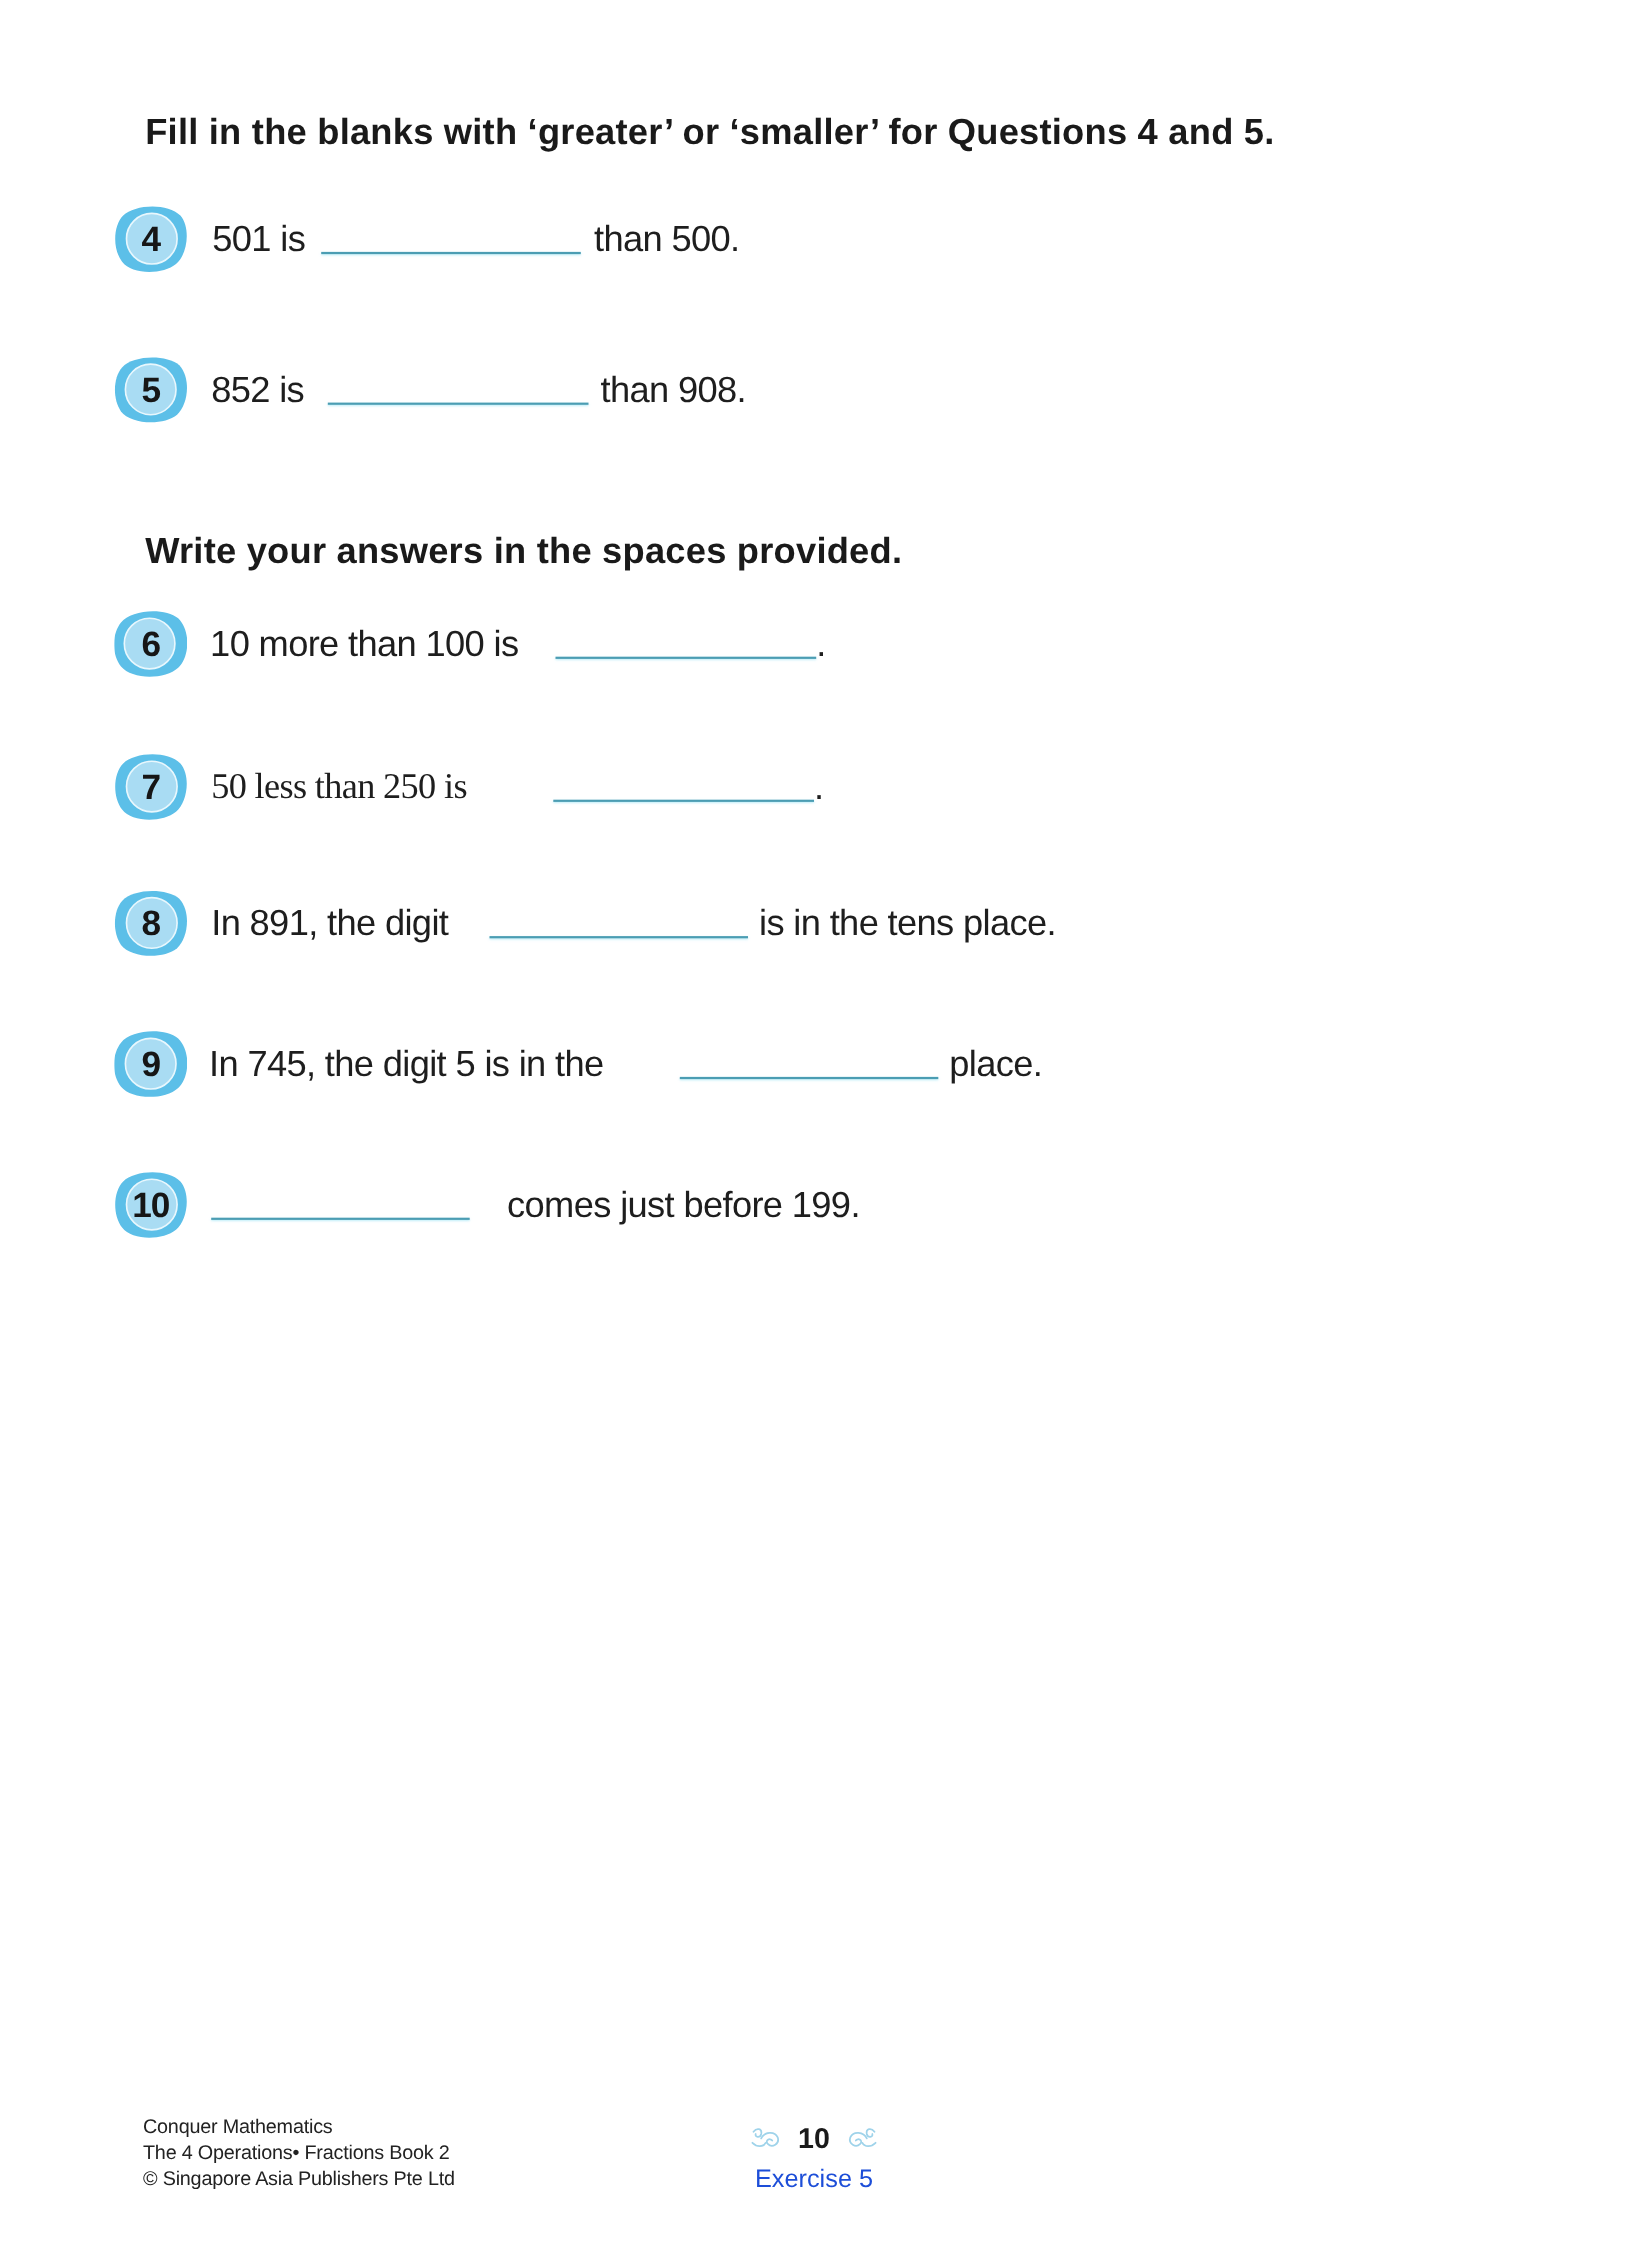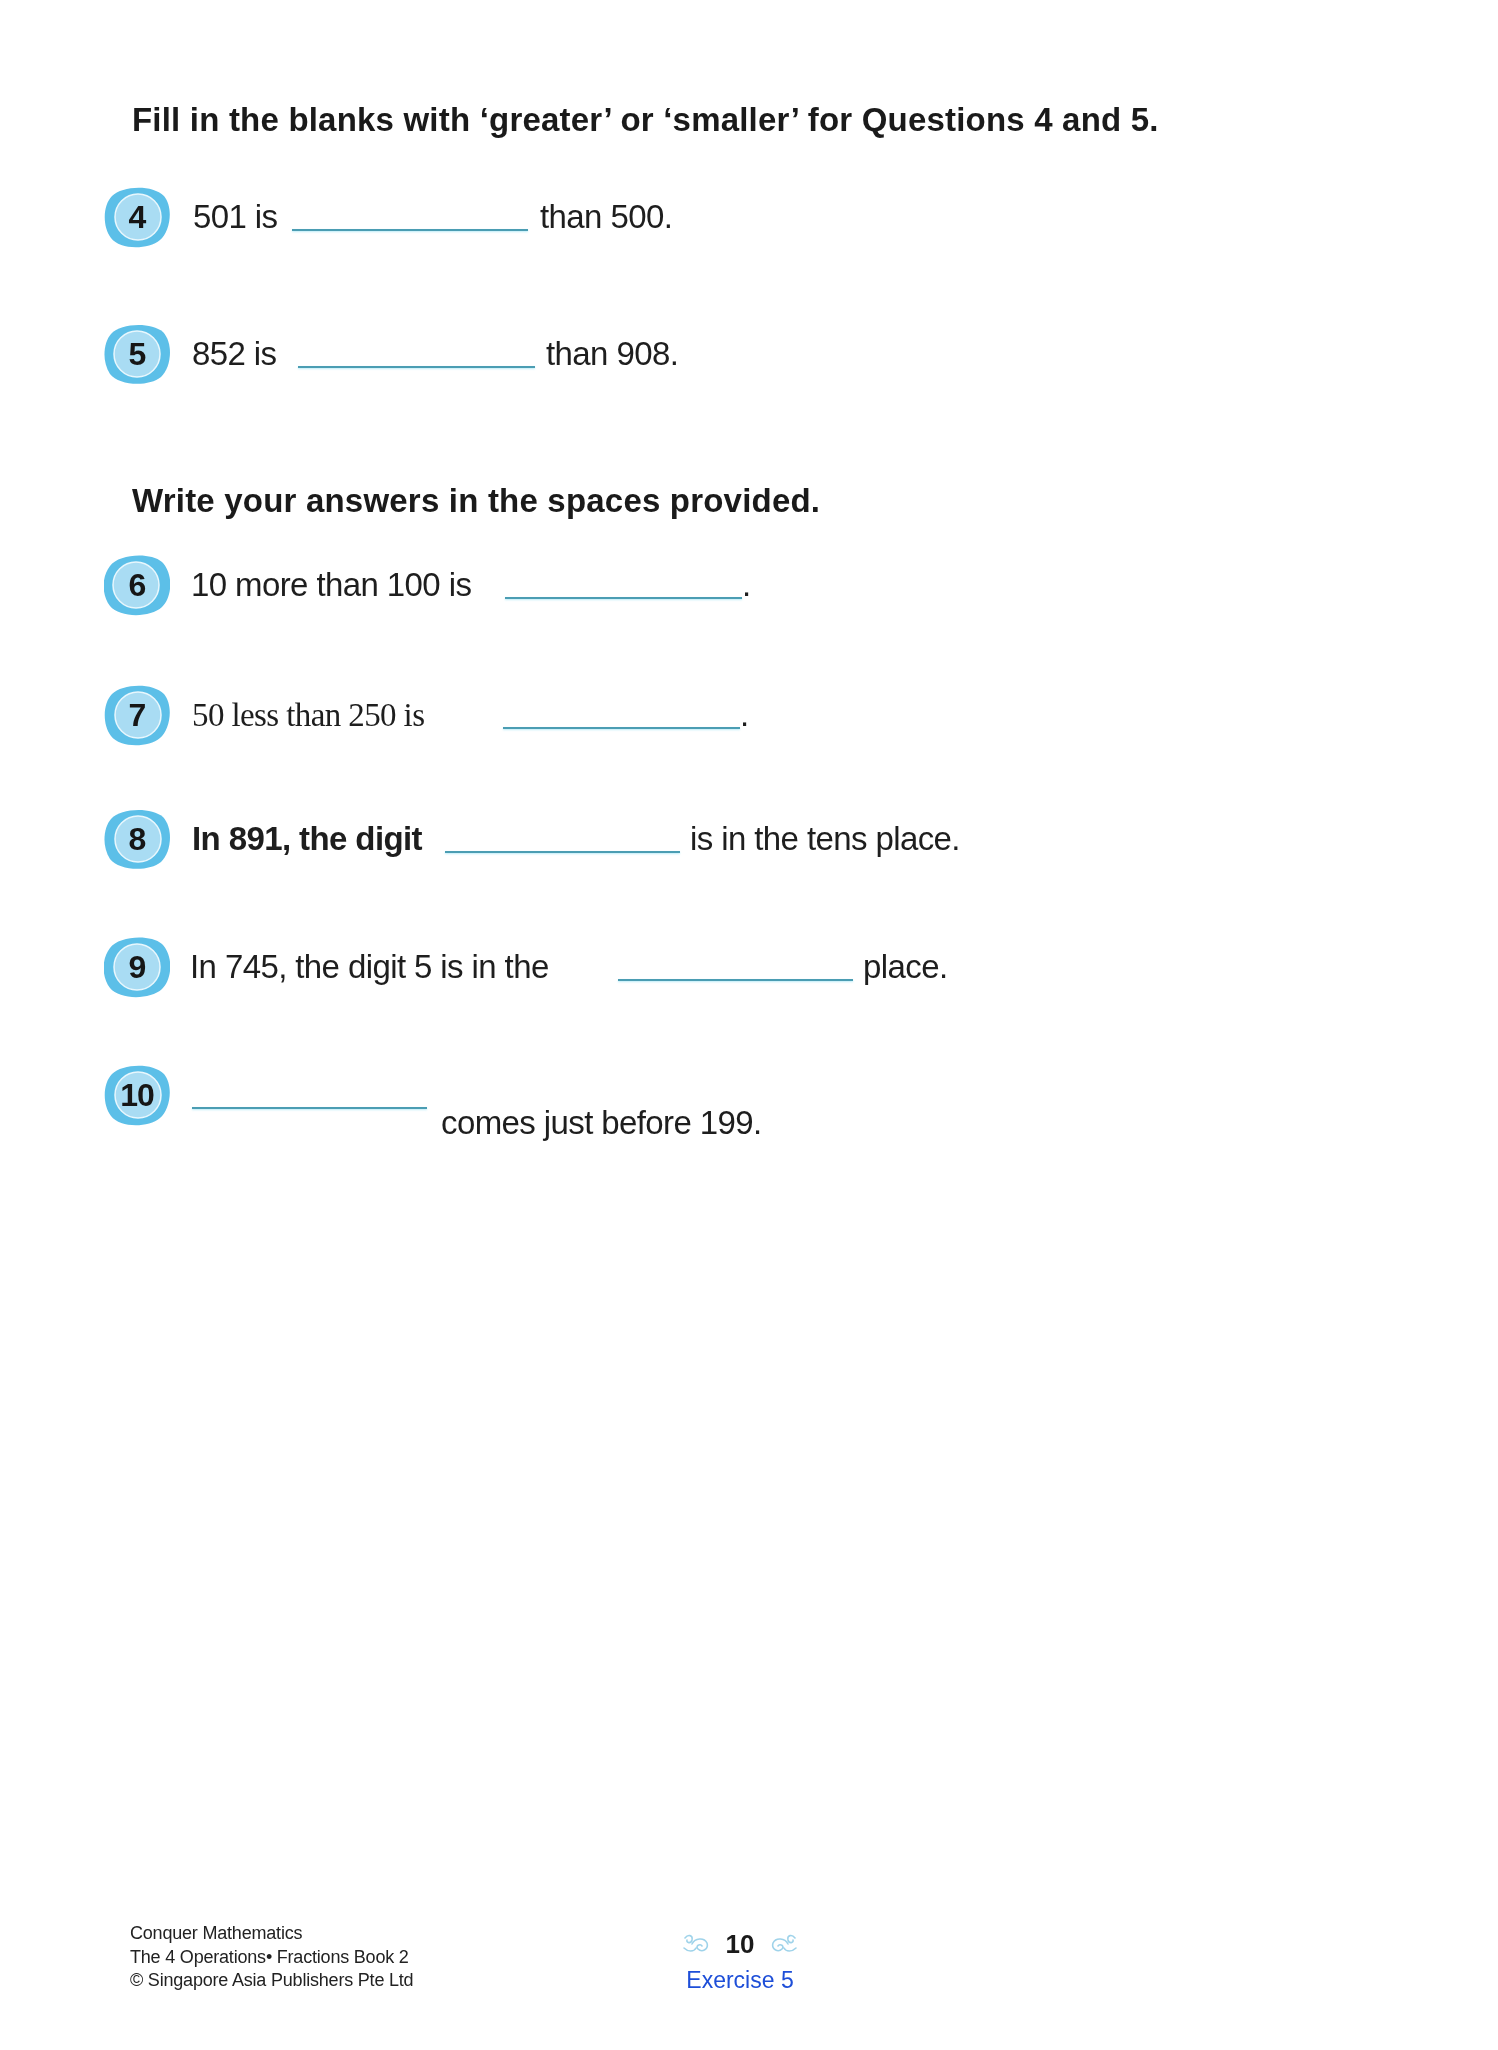--- a/index.html
+++ b/index.html
@@ -87,21 +87,21 @@
 </div>
 
 <div class="q-row" style="top:808px;">
   <div class="badge">
     <svg width="66" height="62" viewBox="0 0 66 62">
       <path d="M7 11 C17 0 47 -1 59 9 C70 21 67 45 57 54 C45 64 15 63 6 51 C-2 39 -1 20 7 11 Z" fill="#5cbfe8"></path>
       <circle cx="34" cy="31" r="23" fill="#a9dcf3" stroke="#e8f7fd" stroke-width="1.5"></circle>
     </svg>
     <span class="num">8</span>
   </div>
-  <span class="qtext" style="left:192px;font-weight:bold;">In 891, the digit</span>
+  <span class="qtext" style="left:192px;">In 891, the digit</span>
   <div class="blank" style="left:445px; width:235px;"></div>
   <span class="qtext" style="left:690px;">is in the tens place.</span>
 </div>
 
 <div class="q-row" style="top:936px;">
   <div class="badge">
     <svg width="66" height="62" viewBox="0 0 66 62">
       <path d="M6 12 C15 0 46 -2 58 8 C70 20 68 44 58 53 C46 64 16 64 6 52 C-3 40 -2 22 6 12 Z" fill="#5cbfe8"></path>
       <circle cx="33" cy="31" r="23" fill="#a9dcf3" stroke="#e8f7fd" stroke-width="1.5"></circle>
     </svg>
@@ -114,21 +114,21 @@
 
 <div class="q-row" style="top:1064px;">
   <div class="badge">
     <svg width="66" height="62" viewBox="0 0 66 62">
       <path d="M8 10 C18 0 48 -2 60 10 C70 22 66 46 56 54 C44 64 16 64 7 52 C-2 40 -1 19 8 10 Z" fill="#5cbfe8"></path>
       <circle cx="34" cy="31" r="23" fill="#a9dcf3" stroke="#e8f7fd" stroke-width="1.5"></circle>
     </svg>
     <span class="num">10</span>
   </div>
   <div class="blank" style="left:192px; width:235px;"></div>
-  <span class="qtext" style="left:441px;margin-top:28px;">comes just before 199.</span>
+  <span class="qtext" style="left:461px;">comes just before 199.</span>
 </div>
 
 <div class="footer-left">
   <div>Conquer Mathematics</div>
   <div>The 4 Operations• Fractions Book 2</div>
   <div>© Singapore Asia Publishers Pte Ltd</div>
 </div>
 
 <div class="page-num-wrap">
   <svg class="swirl" viewBox="0 0 30 24">

